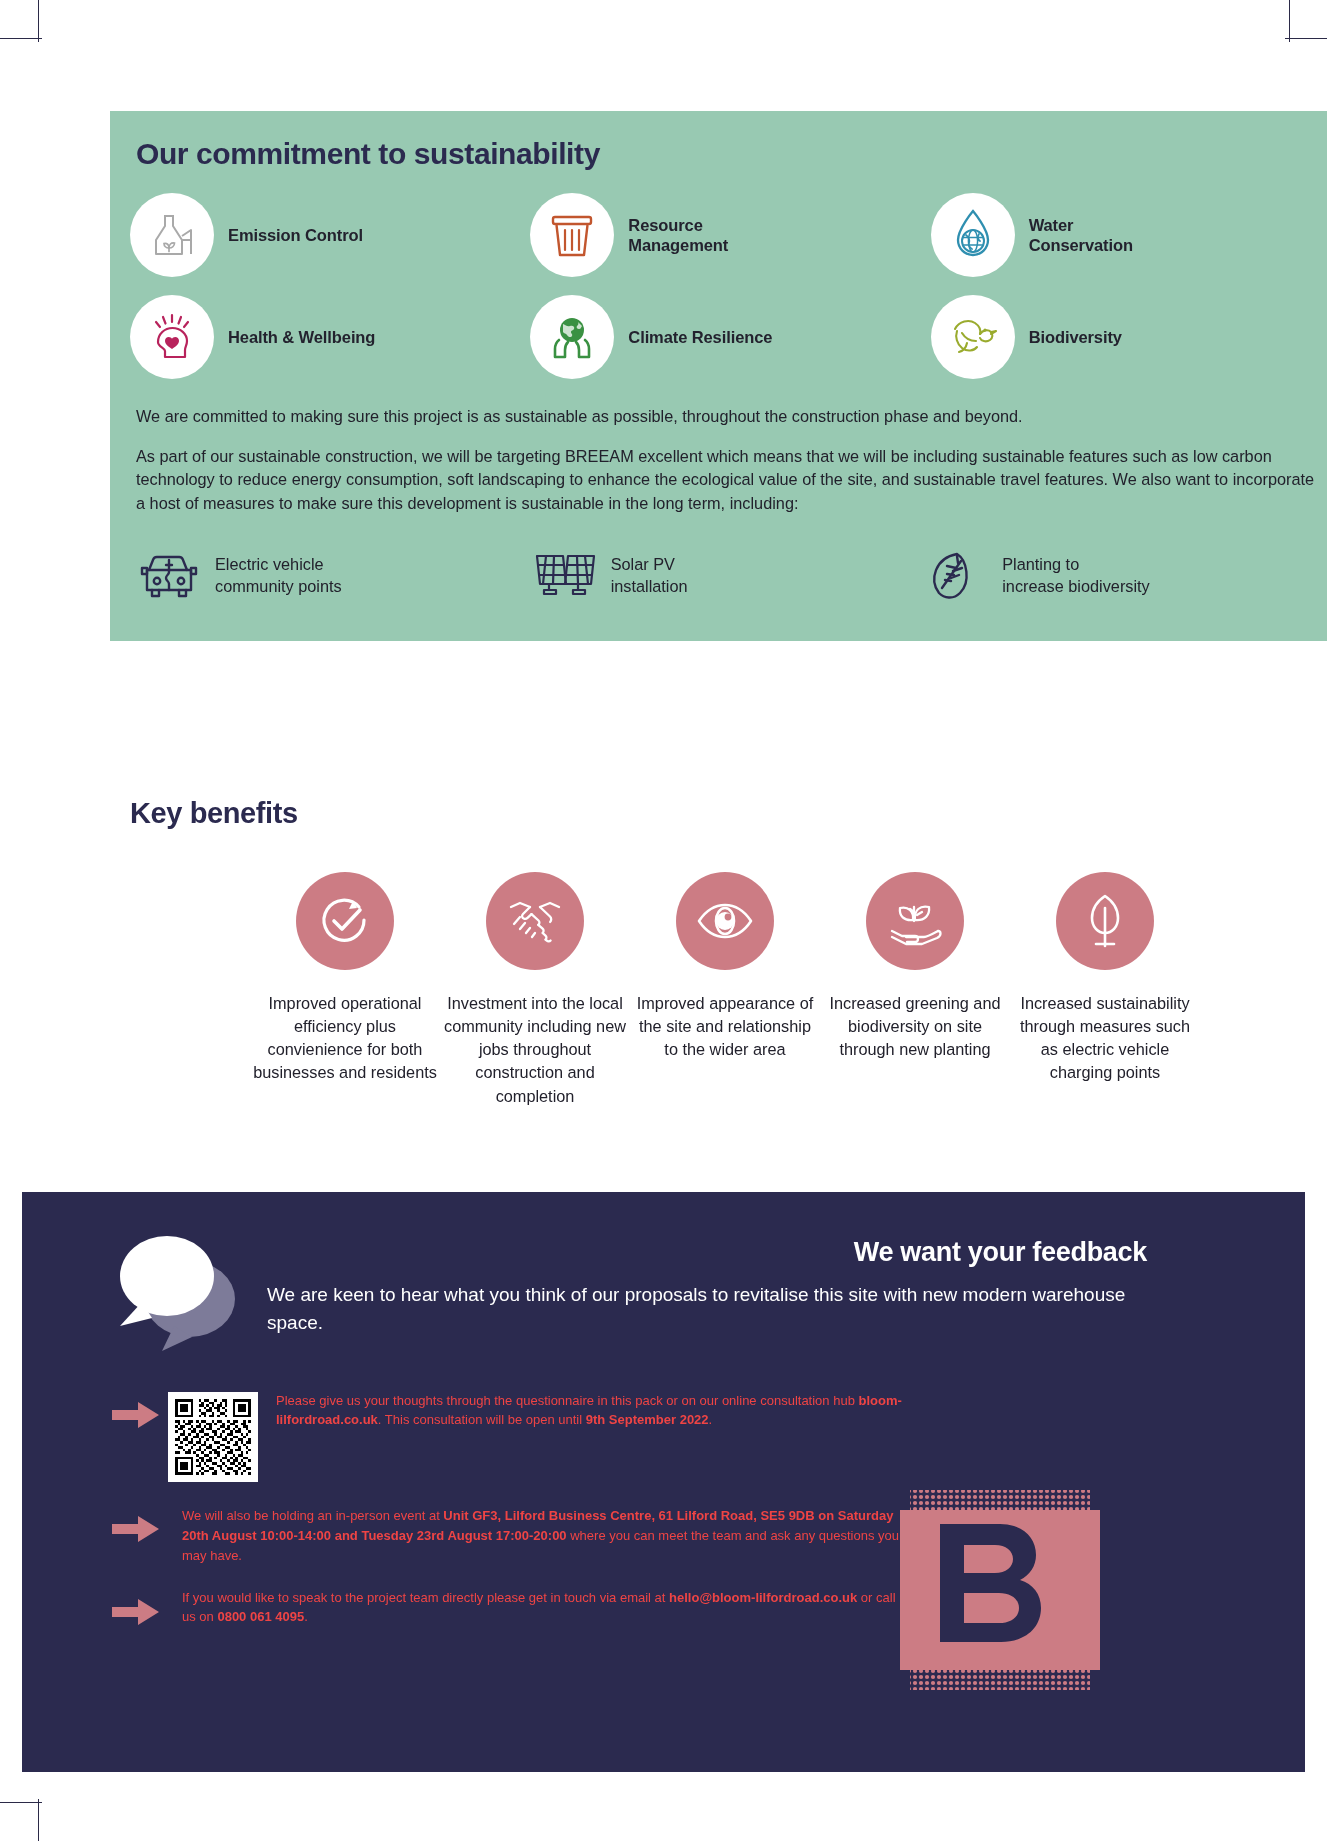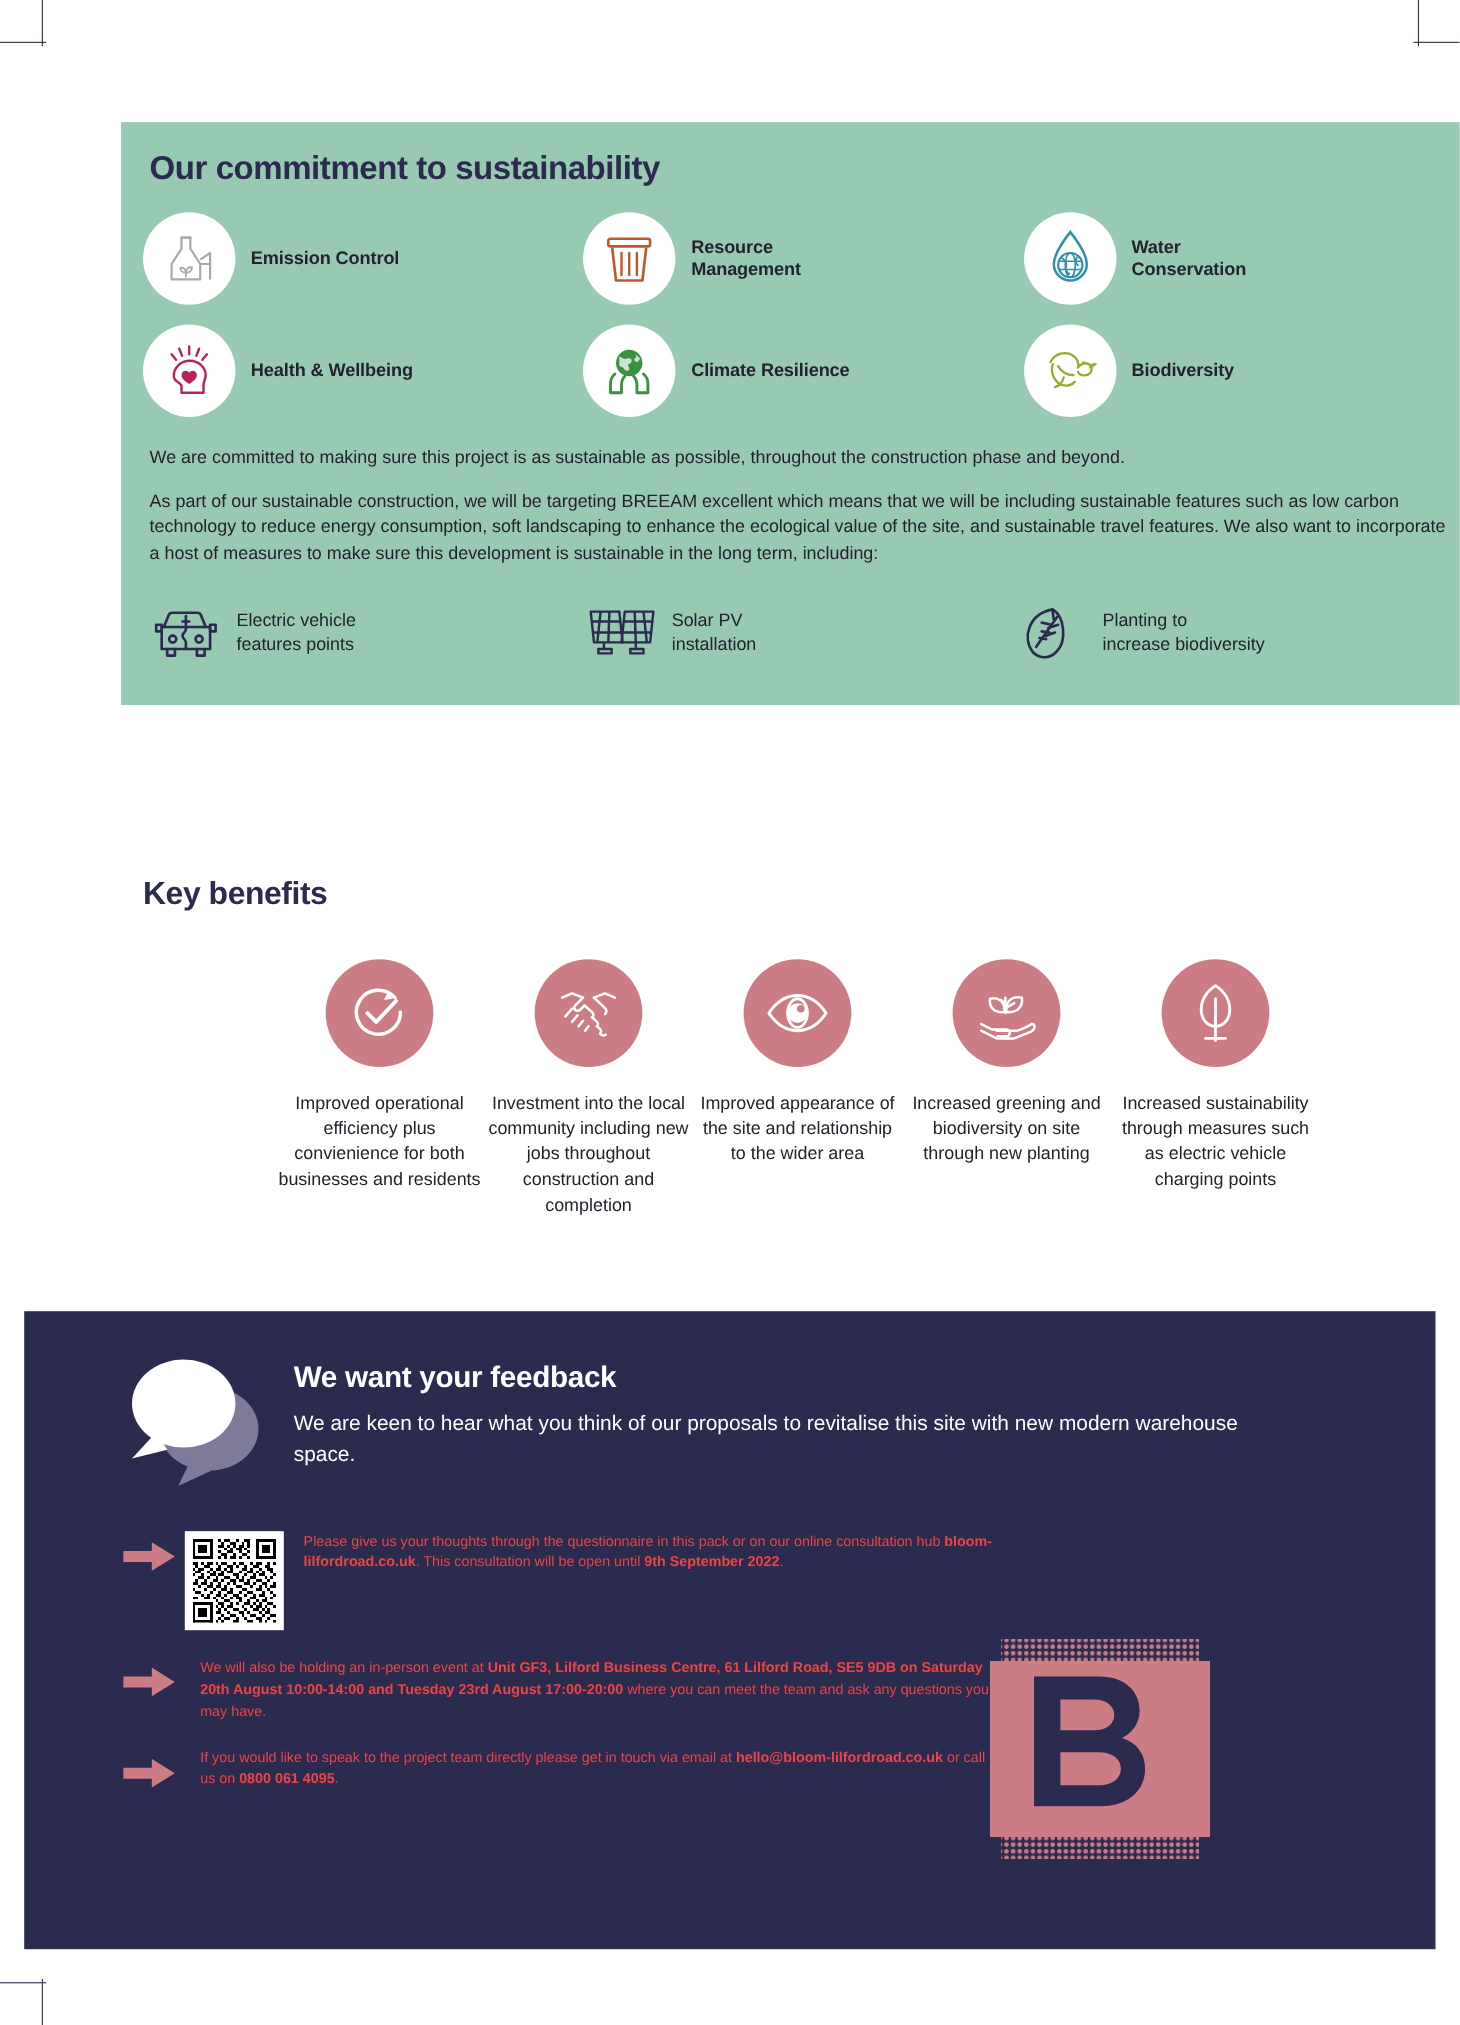--- a/index.html
+++ b/index.html
@@ -125,20 +125,21 @@
     position: absolute;
     left: 245px; top: 45px;
     width: 880px;
   }
   .fb-title {
     font-size: 27px;
     font-weight: 800;
     color: #ffffff;
     letter-spacing: -0.3px;
     margin-bottom: 13px;
+    text-align: right;
   }
   .fb-sub {
     font-size: 19px;
     line-height: 1.47;
     color: #ffffff;
   }
   .bubbles { position: absolute; left: 90px; top: 42px; }
 
   .fb-items { position: absolute; left: 90px; top: 200px; width: 800px; }
   .fb-item { display: flex; align-items: flex-start; margin-bottom: 24px; }
@@ -286,21 +287,21 @@
           <path d="M6 22h5v6H6zM55 22h5v6h-5z"></path>
           <circle cx="21" cy="35" r="3.2"></circle>
           <circle cx="45" cy="35" r="3.2"></circle>
           <path d="M16 44v6h7v-6M43 44v6h7v-6"></path>
           <path d="M33 14v12c0 3-3 3-3 6s3 3 3 6v6"></path>
           <path d="M30 19h6"></path>
         </g>
       </svg>
       <div class="feature-text">
         <span>Electric vehicle</span><br>
-        <span>features points</span>
+        <span>community points</span>
       </div>
     </div>
 
     <div class="feature">
       <svg width="66" height="60" viewBox="0 0 66 60">
         <g fill="none" stroke="#2b2a4f" stroke-width="2.2" stroke-linejoin="round">
           <path d="M5 10h26l3 28H8z"></path>
           <path d="M6 19h26M7 29h26M14 10l-3 28M22 10l-1 28"></path>
           <path d="M17 38v6M12 44h12v4H12z"></path>
           <path d="M36 10h26l-3 28H33z"></path>

